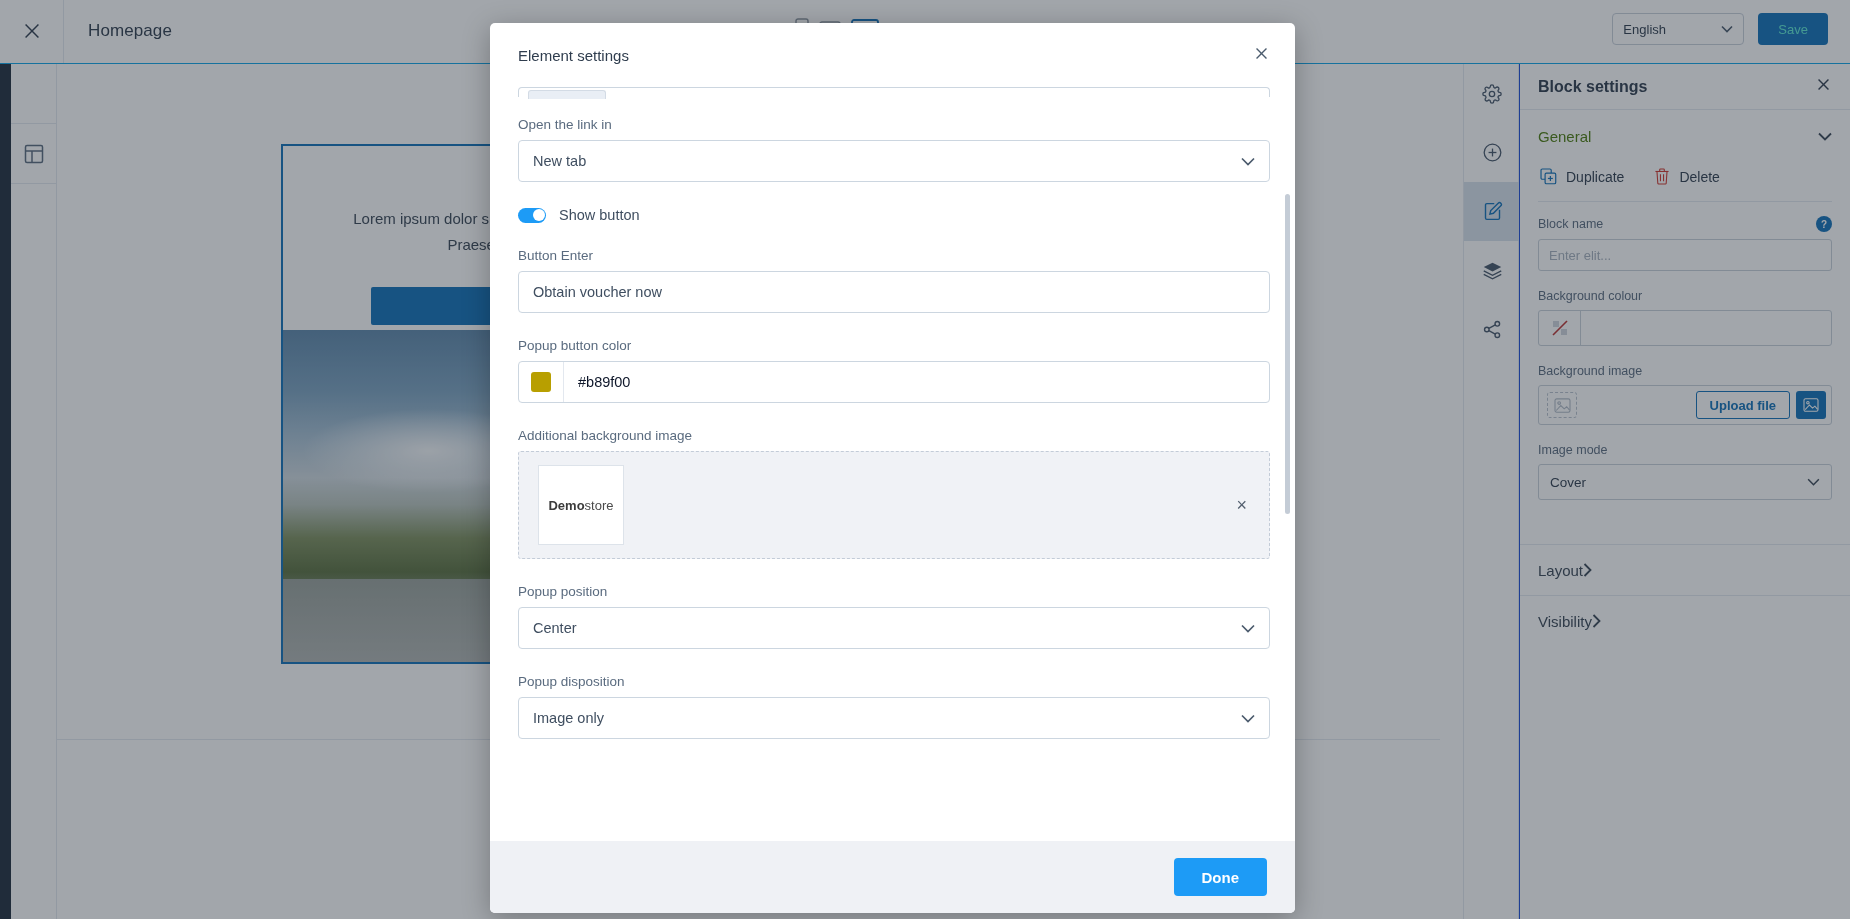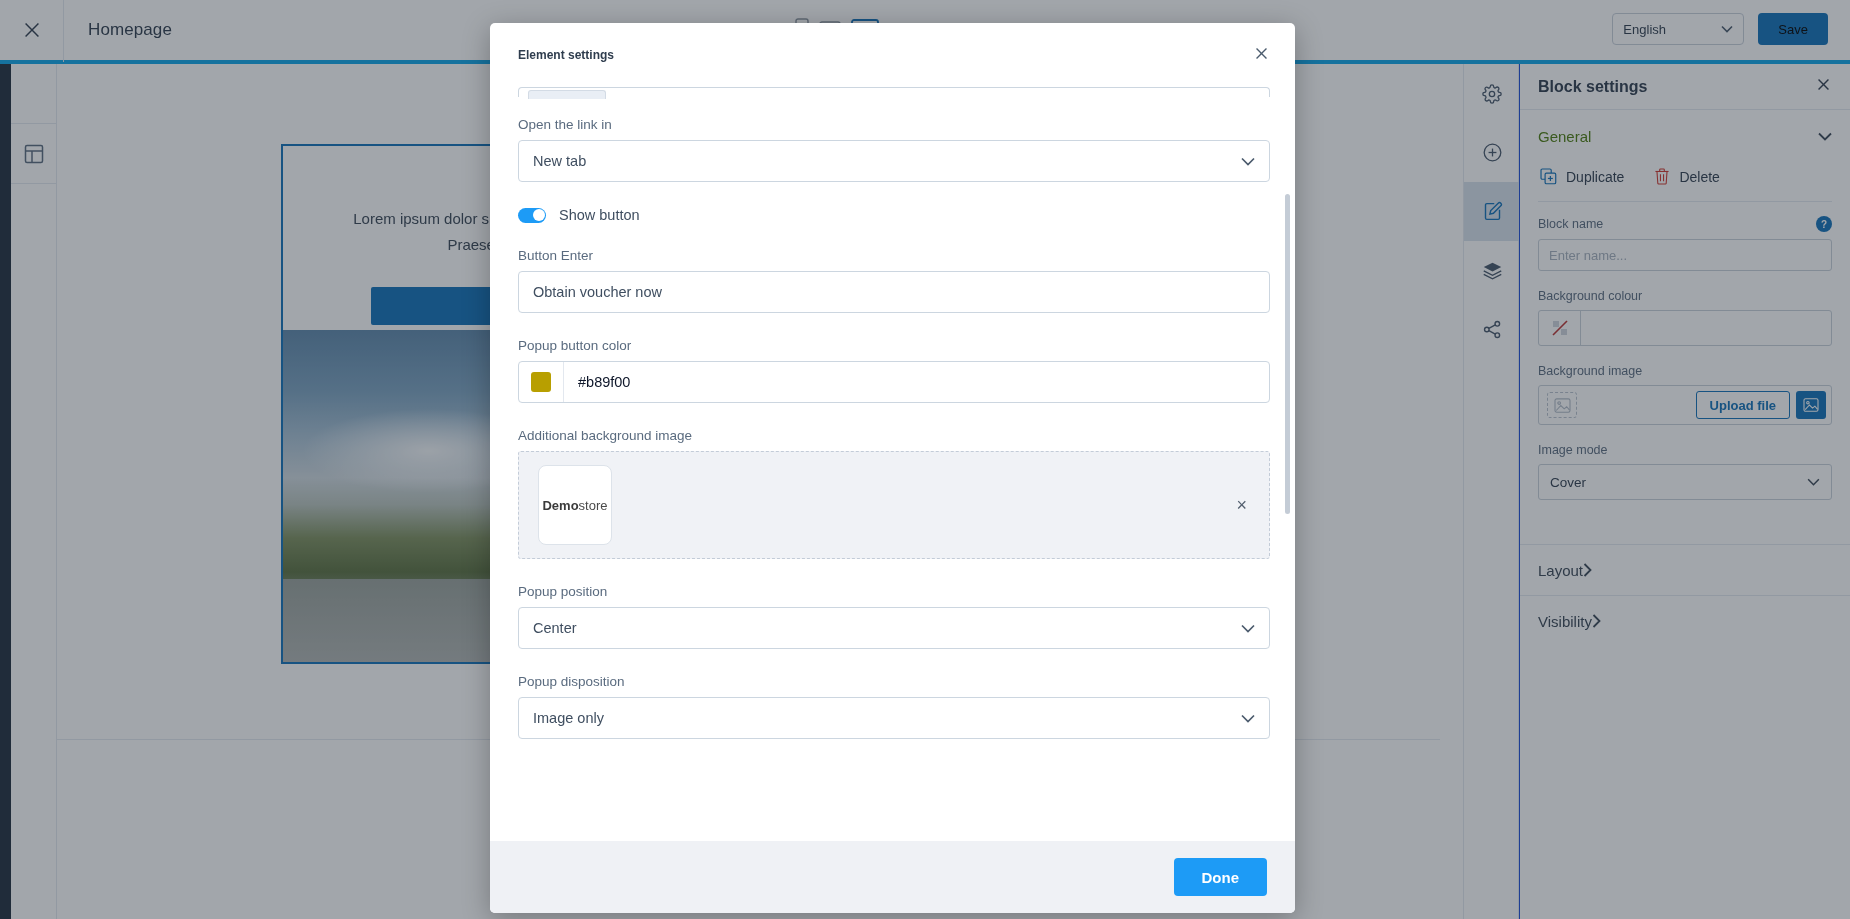--- a/index.html
+++ b/index.html
@@ -10,42 +10,42 @@
     color:#2f3d4e;
     -webkit-font-smoothing: antialiased;
   }
 
   
   #app { position:absolute; inset:0; background:#ffffff; }
 
   
   .topbar {
     position:absolute; left:0; top:0; width:1850px; height:64px;
-    background:#ffffff; border-bottom:4px solid #0ea5e9;
-    display:flex; align-items:center;
+    background:#ffffff; border-bottom:1px solid #0ea5e9;
+    display:flex; align-items:flex-end;
   }
   .topbar-left { display:flex; align-items:center; height:64px; }
   .close-x {
     width:64px; height:64px; display:flex; align-items:center; justify-content:center;
     border-right:1px solid #e3e8ef; cursor:pointer;
   }
   .close-x svg { width:22px; height:22px; }
   .page-title { font-size:17px; color:#2f3d4e; margin-left:24px; letter-spacing:.1px; }
 
   .device-group { position:absolute; left:795px; top:18px; display:flex; gap:10px; align-items:flex-end; }
   .dev { cursor:pointer; }
 
   .topbar-right { position:absolute; right:22px; top:13px; display:flex; align-items:center; gap:14px;border-radius:15px; }
   .lang-select {
     width:132px; height:32px; border:1px solid #c8d0da; border-radius:4px;
     background:#fff; display:flex; align-items:center; justify-content:space-between;
     padding:0 10px; font-size:13px; color:#2f3d4e; cursor:pointer;
   }
   .save-btn {
-    height:32px; padding:0 20px; background:#1070b8; color:#000000; border:none; border-radius:4px;
+    height:32px; padding:0 20px; background:#1070b8; color:#5eead4; border:none; border-radius:4px;
     font-size:13px; font-family:inherit; cursor:pointer; display:flex; align-items:center;
   }
 
   
   .left-rail {
     position:absolute; left:0; top:64px; width:11px; height:855px; background:#1f2d3d;
   }
   .left-tools {
     position:absolute; left:11px; top:64px; width:46px; height:855px;
     background:#fff; border-right:1px solid #e3e8ef;
@@ -168,21 +168,21 @@
   
   .modal {
     position:absolute; left:490px; top:23px; width:805px; height:890px;
     background:#fff; border-radius:5px; box-shadow:0 6px 28px rgba(0,0,0,.28);
     display:flex; flex-direction:column; overflow:hidden;
   }
   .modal-head {
     height:64px; display:flex; align-items:center; justify-content:space-between;
     padding:0 25px 0 28px; flex:0 0 auto;
   }
-  .modal-title { font-size:12px; font-weight:bold; color:#2f3d4e; }
+  .modal-title { font-size:15px; font-weight:normal; color:#2f3d4e; }
   .modal-x { cursor:pointer; color:#4b5b6d; }
   .modal-body {
     flex:1 1 auto; position:relative; overflow:hidden; padding:0 25px 0 28px;
   }
   .m-label { font-size:13.5px; color:#5a6b7f; margin-bottom:8px; }
   .m-input {
     height:42px; border:1px solid #ccd6e0; border-radius:4px; background:#fff;
     display:flex; align-items:center; padding:0 14px; font-size:14.5px; color:#3f4e60;
   }
   .m-select {
@@ -207,21 +207,21 @@
     width:45px; height:100%; display:flex; align-items:center; justify-content:center;
     border-right:1px solid #e3e8ef;
   }
   .color-chip { width:20px; height:20px; border-radius:3px; }
   .color-hex { padding-left:14px; font-size:14.5px; color:#0f172a; }
   .dropzone {
     background:#f0f2f6; border:1px dashed #c3ccd8; border-radius:3px;
     height:108px; position:relative; display:flex; align-items:center; padding-left:19px;
   }
   .thumb {
-    width:74px; height:80px; background:#fff; border:1px solid #dde3ea; border-radius:8px;
+    width:86px; height:80px; background:#fff; border:1px solid #dde3ea; border-radius:0;
     display:flex; align-items:center; justify-content:center; font-size:13px; color:#3b3b3b;
   }
   .thumb b { font-weight:bold; }
   .thumb span.light { color:#4a4a4a; font-weight:normal; }
   .dz-x { position:absolute; right:22px; top:50%; transform:translateY(-50%); cursor:pointer; color:#54606f; font-size:18px; }
   .scrollbar {
     position:absolute; right:5px; top:107px; width:5px; height:320px;
     background:#c4ccd6; border-radius:3px;
   }
   .modal-foot {
@@ -393,21 +393,21 @@
           <span>Delete</span>
         </div>
       </div>
 
       <div class="rp-divider"></div>
 
       <div class="rp-label">
         <span>Block name</span>
         <span class="help-dot">?</span>
       </div>
-      <div class="rp-input">Enter name...</div>
+      <div class="rp-input">Enter elit...</div>
 
       <div class="rp-label">Background colour</div>
       <div class="color-row">
         <div class="color-swatch-none">
           <svg width="20" height="20" viewBox="0 0 20 20">
             <rect x="3" y="3" width="6" height="6" fill="#cfd5dd"></rect>
             <rect x="11" y="11" width="6" height="6" fill="#cfd5dd"></rect>
             <line x1="3" y1="17" x2="17" y2="3" stroke="#b33" stroke-width="1.6"></line>
           </svg>
         </div>

